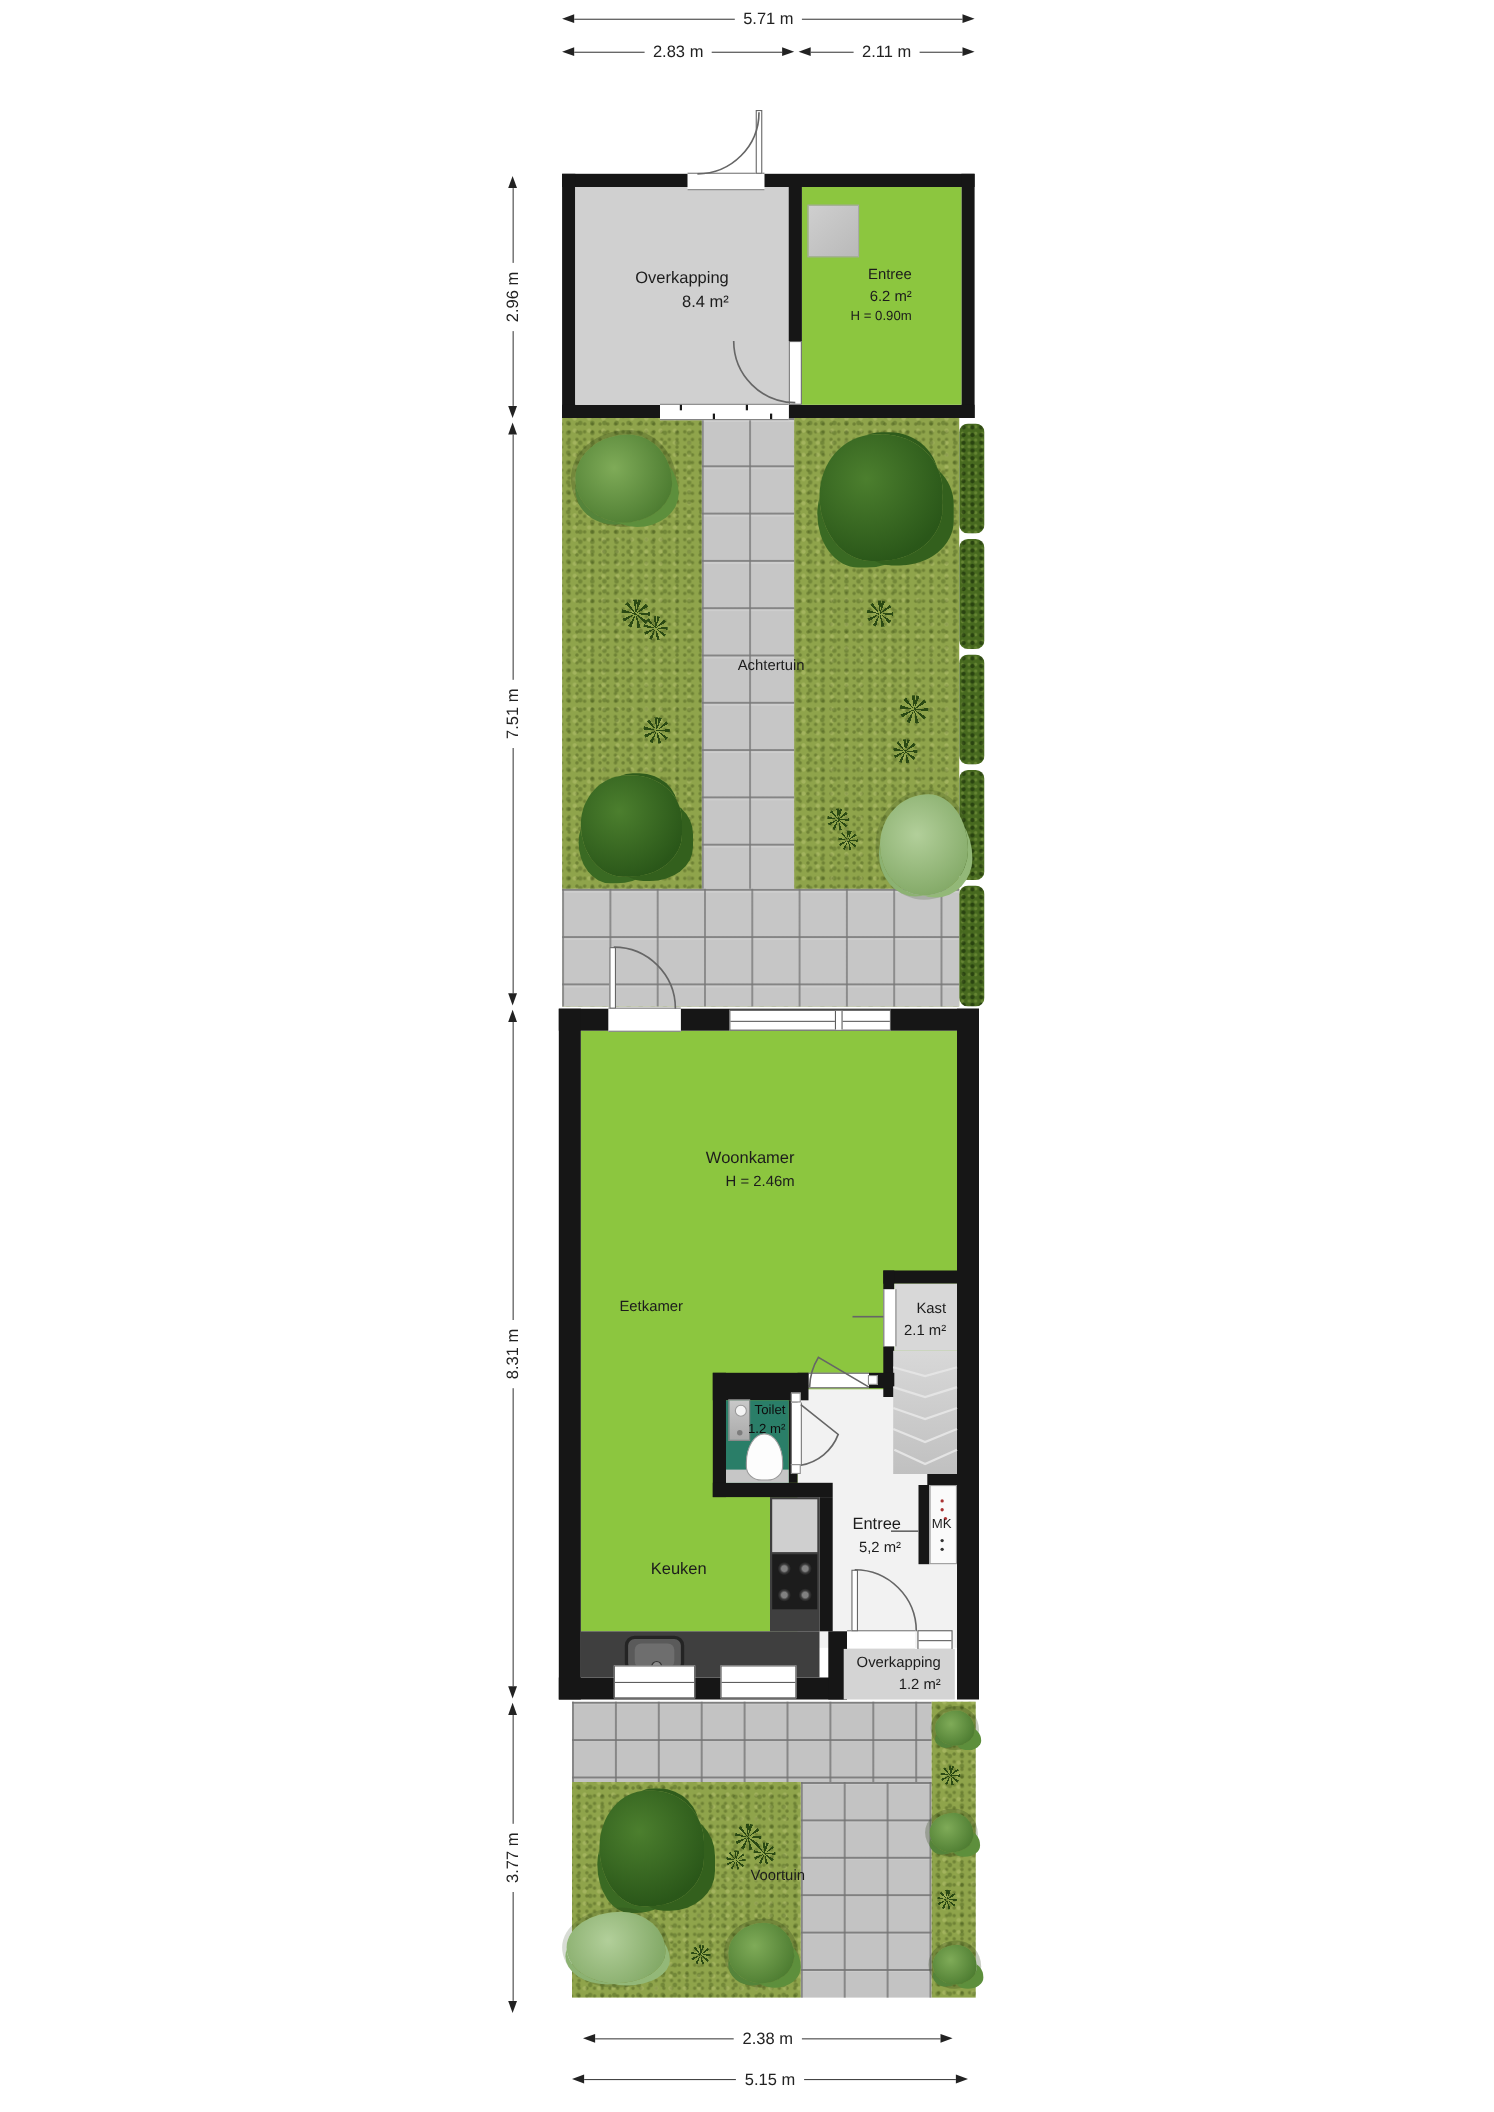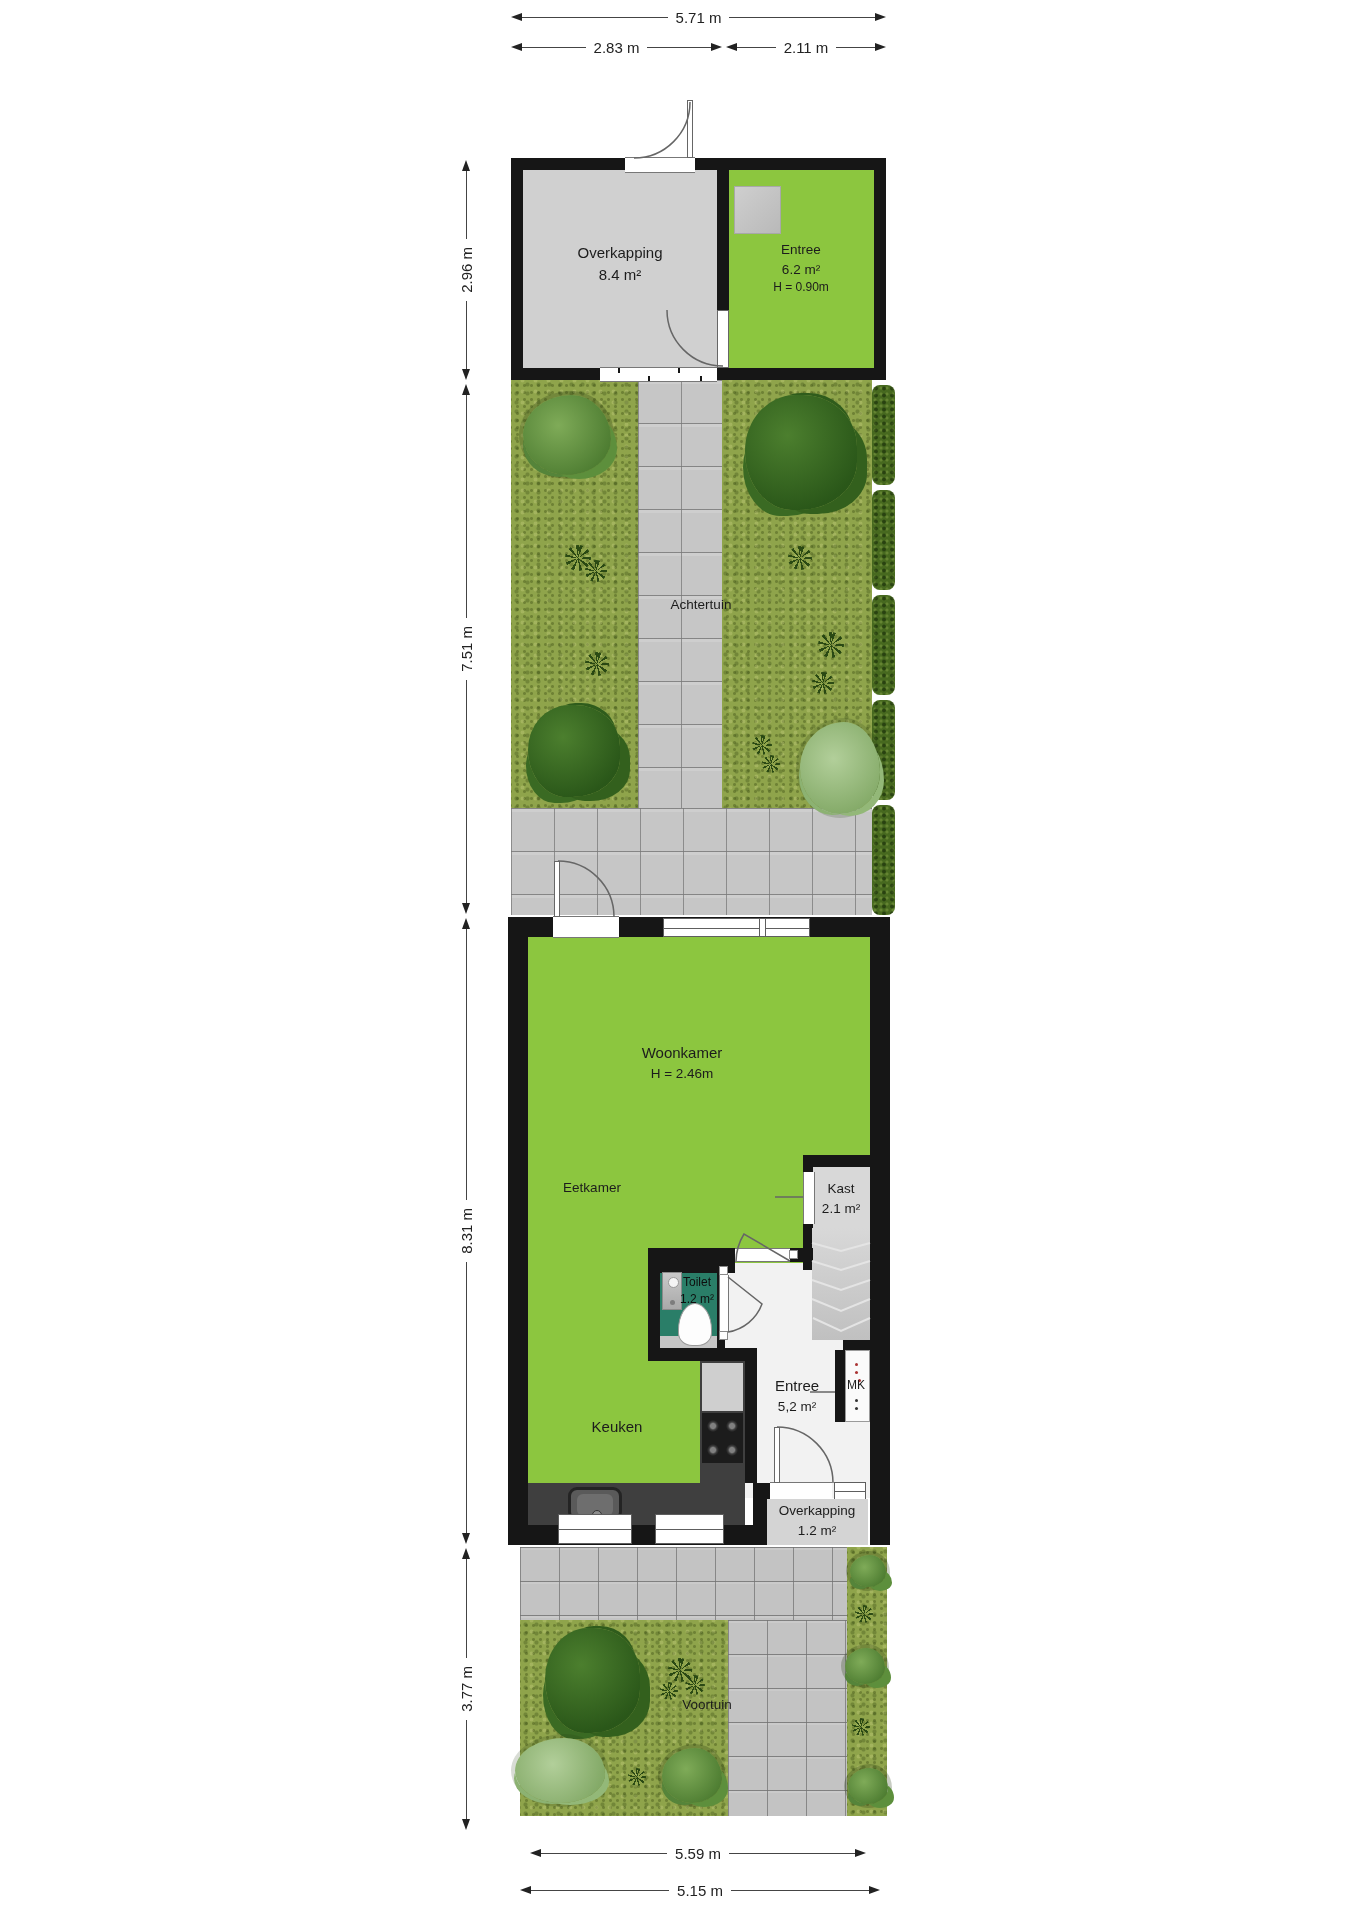--- a/index.html
+++ b/index.html
@@ -40,21 +40,21 @@
     background:repeating-conic-gradient(from 8deg,#22420f 0 14deg,rgba(0,0,0,0) 14deg 38deg)}
   
   .thr{position:absolute;background:#fff;border-top:1px solid #777;border-bottom:1px solid #777}
   .thrV{position:absolute;background:#fff;border-left:1px solid #777;border-right:1px solid #777}
   .win{position:absolute;background:#fff;border:1px solid #5e5e5e}
   .win .bar{position:absolute;left:0;right:0;top:50%;height:1px;background:#5e5e5e}
   .leaf{position:absolute;background:#fff;border:1px solid #666;box-sizing:border-box}
   .jamb{position:absolute;width:9px;height:9px;background:#fff;border:1px solid #8a8a8a;box-sizing:border-box}
   .tick{position:absolute;width:2px;height:5px;background:#161616}
   
-  .lbl{position:absolute;transform:translate(-50%,-50%);text-align:center;line-height:1.45;white-space:nowrap}
+  .lbl{position:absolute;transform:translate(-50%,-50%);text-align:right;line-height:1.45;white-space:nowrap}
   .t15{font-size:15px}.t13{font-size:13.5px}.t12{font-size:12px}
   
   .dimh{position:absolute;display:flex;align-items:center;height:14px;font-size:15px;color:#222}
   .dimh .ln{flex:1;height:1px;background:#444}
   .dimh .tx{padding:0 8px;white-space:nowrap}
   .aL{width:0;height:0;border-top:4px solid transparent;border-bottom:4px solid transparent;border-right:11px solid #222}
   .aR{width:0;height:0;border-top:4px solid transparent;border-bottom:4px solid transparent;border-left:11px solid #222}
   .dimv{position:absolute;display:flex;flex-direction:column;align-items:center;width:22px;font-size:15px;color:#222}
   .dimv .ln{flex:1;width:1px;background:#444}
   .dimv .tx{writing-mode:vertical-rl;transform:rotate(180deg);padding:8px 0;white-space:nowrap}
@@ -113,21 +113,21 @@
     <span class="aU"></span>
       <span class="ln"></span>
     <span class="tx">3.77 m</span>
     <span class="ln"></span>
       <span class="aD"></span>
   </div>
 
   <div class="dimh" style="left:530px;top:1846px;width:336px">
     <span class="aL"></span>
       <span class="ln"></span>
-    <span class="tx">5.59 m</span>
+    <span class="tx">2.38 m</span>
     <span class="ln"></span>
       <span class="aR"></span>
   </div>
   <div class="dimh" style="left:520px;top:1883px;width:360px">
     <span class="aL"></span>
       <span class="ln"></span>
     <span class="tx">5.15 m</span>
     <span class="ln"></span>
       <span class="aR"></span>
   </div>

